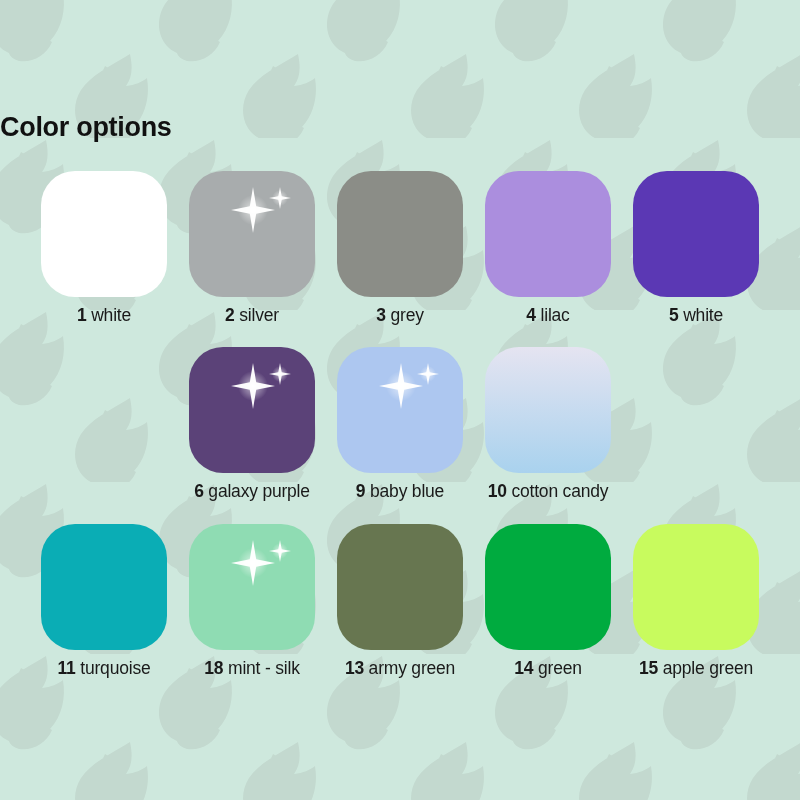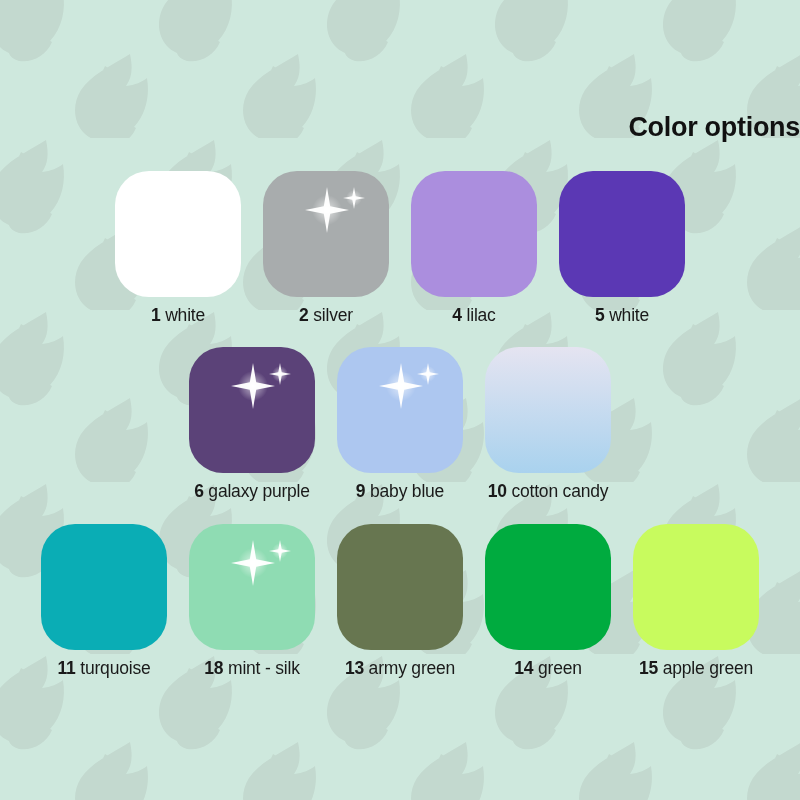--- a/index.html
+++ b/index.html
@@ -23,21 +23,21 @@
     pointer-events:none;
   }
 
   
   #content {
     position:relative;
     z-index:2;
     width:800px; height:800px;
     display:flex;
     flex-direction:column;
-    align-items:flex-end;
+    align-items:flex-start;
   }
 
   #page-title {
     font-size:27px;
     font-weight:bold;
     color:#111111;
     letter-spacing:-0.3px;
     margin-top:112px;
   }
 
@@ -142,20 +142,24 @@
       </defs>
       <circle cx="22" cy="25" r="15" fill="url(#sg1)"></circle>
       <path d="M22 2 L25.2 21.2 L44 25 L25.2 28.8 L22 48 L18.8 28.8 L0 25 L18.8 21.2 Z" fill="#ffffff" opacity="0.97"></path>
       <circle cx="49" cy="13" r="8" fill="url(#sg1)"></circle>
       <path d="M49 2 L50.7 11.3 L60 13 L50.7 14.7 L49 24 L47.3 14.7 L38 13 L47.3 11.3 Z" fill="#ffffff" opacity="0.95"></path>
     </svg>
           </div>
           <div class="swatch-label"><span class="num">2</span><span class="name"> silver</span></div>
         </div>
         <div class="swatch-cell">
+          <div class="swatch-chip" style="background-color: rgb(139, 141, 135);"></div>
+          <div class="swatch-label"><span class="num">3</span><span class="name"> grey</span></div>
+        </div>
+        <div class="swatch-cell">
           <div class="swatch-chip" style="background-color: rgb(171, 142, 222);"></div>
           <div class="swatch-label"><span class="num">4</span><span class="name"> lilac</span></div>
         </div>
         <div class="swatch-cell">
           <div class="swatch-chip" style="background-color: rgb(91, 56, 180);"></div>
           <div class="swatch-label"><span class="num">5</span><span class="name"> white</span></div>
         </div>
       </div>
       <div class="swatch-row">
         <div class="swatch-cell">

